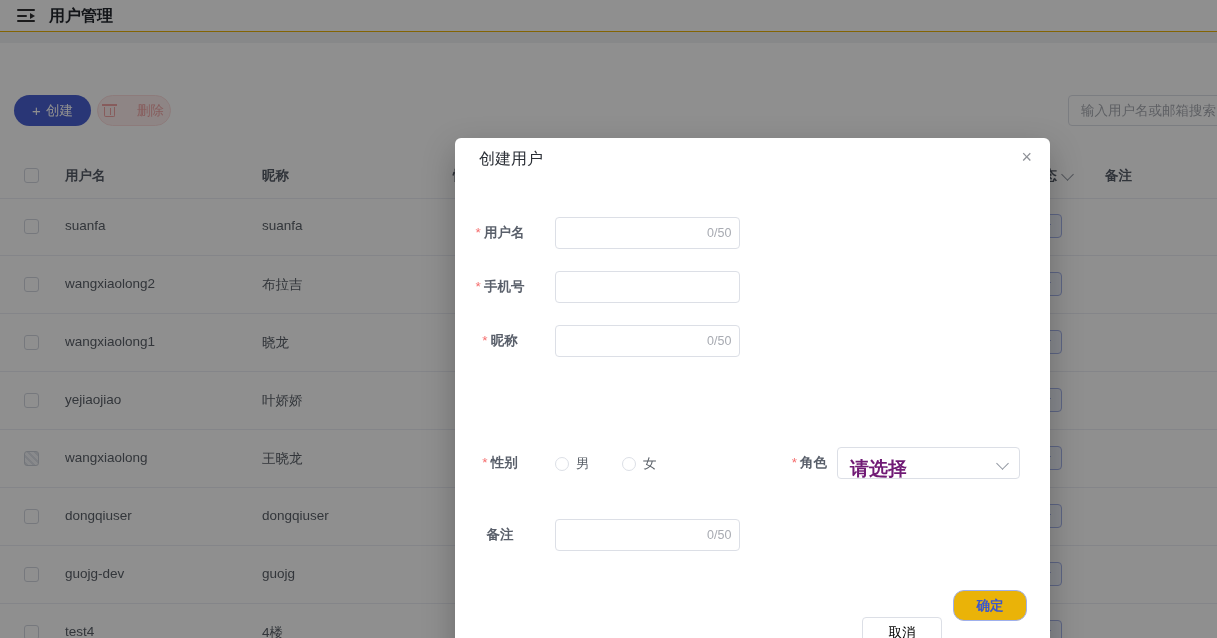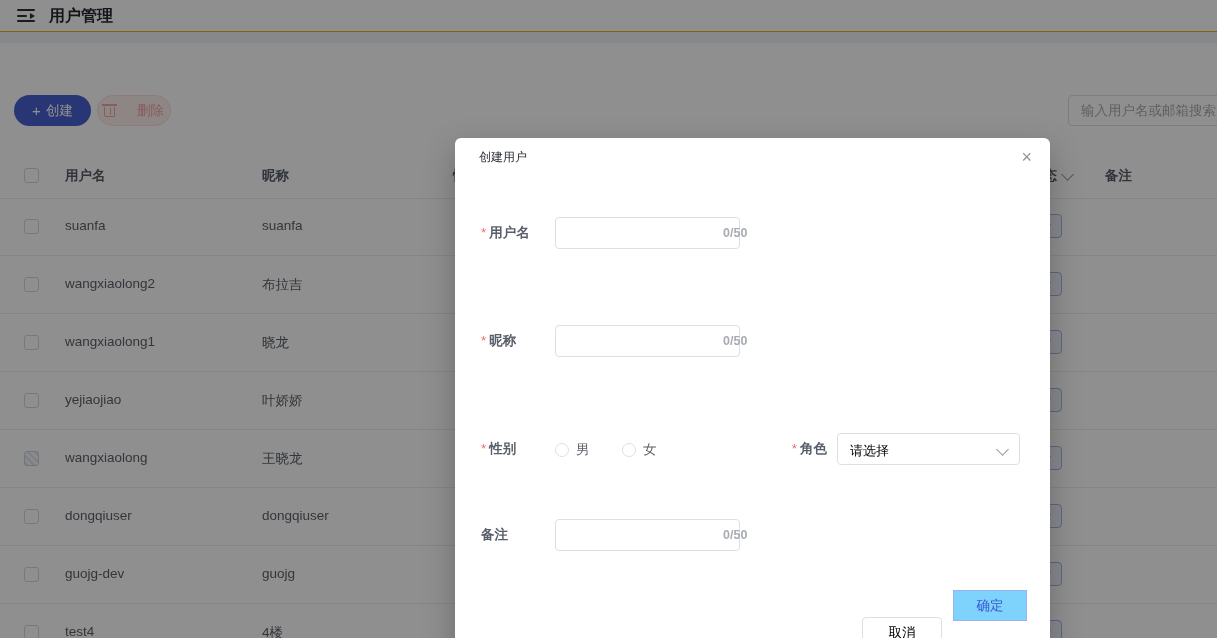--- a/index.html
+++ b/index.html
@@ -58,46 +58,46 @@
   .cell-username{position:absolute;left:65px;top:20px;}
   .cell-nickname{position:absolute;left:262px;top:20px;}
   .tag{position:absolute;left:1016px;top:16px;width:46px;height:24px;box-sizing:border-box;
        border:1px solid #a6b4ec;border-radius:4px;background:#f1f4fd;color:#4a60d2;
        font-size:12px;display:flex;align-items:center;justify-content:center;}
 
   
   .overlay{position:absolute;inset:0;background:rgba(0,0,0,0.44);z-index:10;}
   .modal{position:absolute;left:455px;top:138px;width:595px;height:520px;background:#fff;
          border-radius:6px;box-shadow:0 12px 32px rgba(0,0,0,.25);z-index:20;}
-  .modal-title{position:absolute;left:24px;top:11px;font-size:12px;color:#2b2f36;}
+  .modal-title{position:absolute;left:24px;top:11px;font-size:16px;color:#2b2f36;}
   .modal-close{position:absolute;right:18px;top:10px;font-size:18px;color:#909399;cursor:pointer;line-height:1;}
   .frow{position:absolute;left:0;width:100%;height:32px;}
-  .flabel{position:absolute;left:0;top:7px;width:90px;text-align:left;font-size:13.5px;
-          font-weight:700;color:#595f6a;white-space:nowrap;margin-left:26px;}
+  .flabel{position:absolute;left:0;top:7px;width:90px;text-align:center;font-size:13.5px;
+          font-weight:700;color:#595f6a;white-space:nowrap;}
   .req{color:#f56c6c;margin-right:3px;font-weight:400;}
   .finput{position:absolute;left:100px;top:0;width:185px;height:32px;box-sizing:border-box;
           border:1px solid #dcdfe6;border-radius:4px;background:#fff;font-family:inherit;
           font-size:13.5px;color:#606266;padding:0 40px 0 11px;outline:none;}
   .counter{position:absolute;top:9px;font-size:12.5px;color:#a8abb2;}
-  .counter-in{left:268px;font-weight:bold;}
+  .counter-in{left:252px;}
   .radio{display:inline-block;width:14px;height:14px;box-sizing:border-box;border:1px solid #dcdfe6;
          border-radius:50%;background:#fff;vertical-align:-2px;cursor:pointer;}
   .rlabel{font-size:13.5px;color:#5b6169;cursor:pointer;}
   .ritem{position:absolute;top:8px;display:flex;align-items:center;gap:7px;}
   .fselect{position:absolute;left:382px;top:0;width:183px;height:32px;box-sizing:border-box;
            border:1px solid #dcdfe6;border-radius:4px;background:#fff;cursor:pointer;}
-  .fselect .ph{position:absolute;left:12px;top:8px;font-size:13px;color:#000000;}
+  .fselect .ph{position:absolute;left:12px;top:8px;font-size:19px;color:#701a75;font-weight:bold;}
   .fselect .caret{right:12px;top:11px;}
   .role-label{position:absolute;left:282px;top:7px;width:90px;text-align:right;font-size:13.5px;
               font-weight:700;color:#595f6a;white-space:nowrap;}
   .mfooter{position:absolute;left:0;top:452px;width:100%;height:31px;}
   .btn-cancel{position:absolute;left:407px;top:0;width:80px;height:31px;border-radius:4px;
               background:#fff;border:1px solid #dcdfe6;color:#000000;margin-top:27px;}
-  .btn-ok{position:absolute;left:498px;top:0;width:74px;height:31px;border-radius:0;
-          background:#7dd3fc;border:1px solid #9fb0ec;color:#3a57cf;}
+  .btn-ok{position:absolute;left:498px;top:0;width:74px;height:31px;border-radius:11px;
+          background:#eab308;border:1px solid #9fb0ec;color:#3a57cf;font-weight:bold;}
 </style>
 </head>
 <body>
 
 <div class="stage">
 
   <div class="topbar">
     <div class="menu-icon">
       <span class="bar b1"></span>
         <span class="bar b2"></span>
@@ -190,29 +190,33 @@
   <div class="modal">
     <div class="modal-title">创建用户</div>
     <div class="modal-close">×</div>
 
     <div class="frow" style="top:79px">
       <span class="flabel"><span class="req">*</span><span>用户名</span></span>
       <input class="finput" type="text" style="">
       <span class="counter counter-in">0/50</span>
     </div>
 
+    <div class="frow" style="top:133px">
+      <span class="flabel"><span class="req">*</span><span>手机号</span></span>
+      <input class="finput" type="text" style="">
+    </div>
 
     <div class="frow" style="top:187px">
       <span class="flabel"><span class="req">*</span><span>昵称</span></span>
       <input class="finput" type="text" style="">
       <span class="counter counter-in">0/50</span>
     </div>
 
 
-    <div class="frow" style="top:295px">
+    <div class="frow" style="top:309px">
       <span class="flabel"><span class="req">*</span><span>性别</span></span>
       <span class="ritem" style="left:100px">
         <span class="radio"></span>
         <span class="rlabel">男</span>
       </span>
       <span class="ritem" style="left:167px">
         <span class="radio"></span>
         <span class="rlabel">女</span>
       </span>
       <span class="role-label"><span class="req">*</span><span>角色</span></span>

